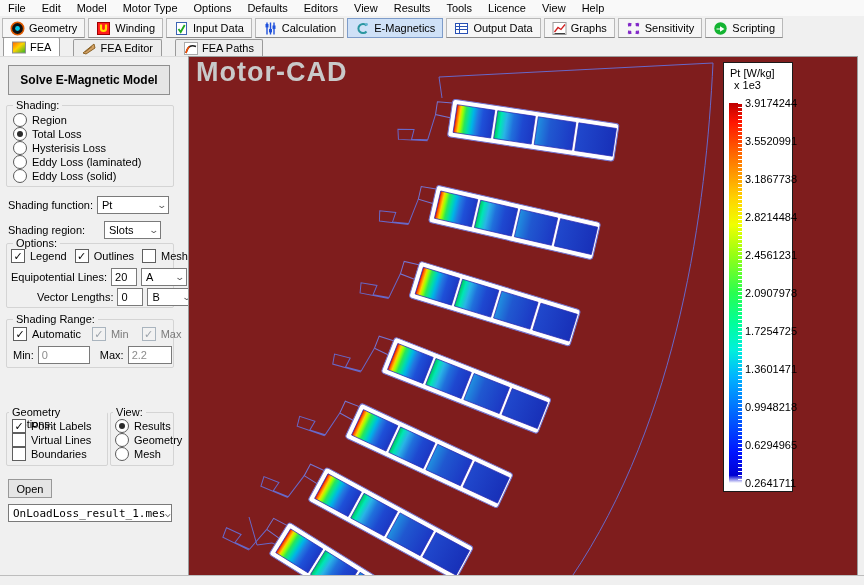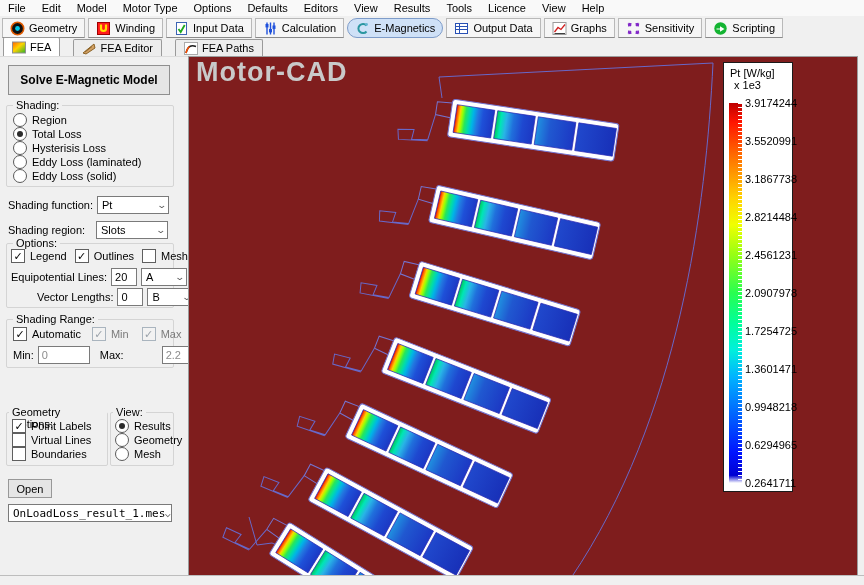--- a/index.html
+++ b/index.html
@@ -11,21 +11,21 @@
   .menubar{position:absolute;left:0;top:0;right:0;height:16px;background:#f9f9f9;
            display:flex;align-items:center;}
   .menu-item{padding:1px 8px;cursor:default;}
 
   
   .toolbar{position:absolute;left:0;top:16px;right:0;height:22px;background:#f0f0f0;
            display:flex;align-items:flex-end;padding-left:2px;}
   .tool-tab{display:flex;align-items:center;gap:4px;height:18px;padding:0 7px;
             border:1px solid #b9b9b9;border-bottom:1px solid #8a8a8a;background:#f6f6f6;
             margin-right:3px;white-space:nowrap;}
-  .tool-tab.selected{background:#cfe1f7;border-color:#7e9cc9;border-radius:10px;}
+  .tool-tab.selected{background:#cfe1f7;border-color:#7e9cc9;}
   .tool-tab .ticon{width:15px;height:15px;display:inline-block;line-height:0;}
 
   
   .subtabs{position:absolute;left:0;top:38px;right:0;height:18px;display:flex;
            align-items:flex-end;padding-left:3px;gap:11px;}
   .sub-tab{display:flex;align-items:center;gap:4px;height:16px;padding:0 8px;
            border:1px solid #9a9a9a;border-bottom:none;background:#ededed;
            border-radius:2px 2px 0 0;margin-right:2px;white-space:nowrap;}
   .sub-tab.selected{background:#fff;height:18px;}
   .sub-tab .ticon{width:14px;height:13px;display:inline-block;line-height:0;}
@@ -259,21 +259,21 @@
     <div class="row" style="left:8px;top:139px;">
       <span>Shading function:</span>
       <div class="combo" style="width:72px;">
         <span>Pt</span>
         <span class="chev">⌄</span>
       </div>
     </div>
 
     <div class="row" style="left:8px;top:164px;">
       <span style="width:84px;">Shading region:</span>
-      <div class="combo" style="width:72px;">
+      <div class="combo" style="width:57px;margin-left:8px;">
         <span>Slots</span>
         <span class="chev">⌄</span>
       </div>
     </div>
 
     <div class="group" style="left:6px;top:186px;width:166px;height:63px;">
       <span class="glabel">Options:</span>
       <div id="options-checks" class="row" style="left:4px;top:5px;gap:8px;">
           <div style="display: flex; align-items: center; gap: 5px; height: 13px;">
             <span class="check">✓</span>
@@ -313,21 +313,21 @@
         <span>Automatic</span>
         <span class="check dis" id="min-check" style="margin-left:6px;">✓</span>
         <span style="color:#7b7b7b;">Min</span>
         <span class="check dis" id="max-check" style="margin-left:8px;">✓</span>
         <span style="color:#7b7b7b;">Max</span>
       </div>
       <div class="row" style="left:6px;top:26px;gap:4px;">
         <span>Min:</span>
         <input class="tinput" style="width: 52px;" disabled="" value="0">
         <span style="margin-left:6px;">Max:</span>
-        <input class="tinput" style="width: 44px; margin-left: 34px;" disabled="" value="2.2">
+        <input class="tinput" style="width: 44px;" disabled="" value="2.2">
       </div>
     </div>
 
 
     <div class="group" style="left:6px;top:355px;width:100px;height:52px;">
       <span class="glabel" style="left:2px;">Geometry Options:</span>
       <div id="geom-checks" style="position:absolute;left:5px;top:6px;right:2px;">
           <div style="display: flex; align-items: center; gap: 5px; height: 14px;">
             <span class="check">✓</span>
             <span>Point Labels</span>

